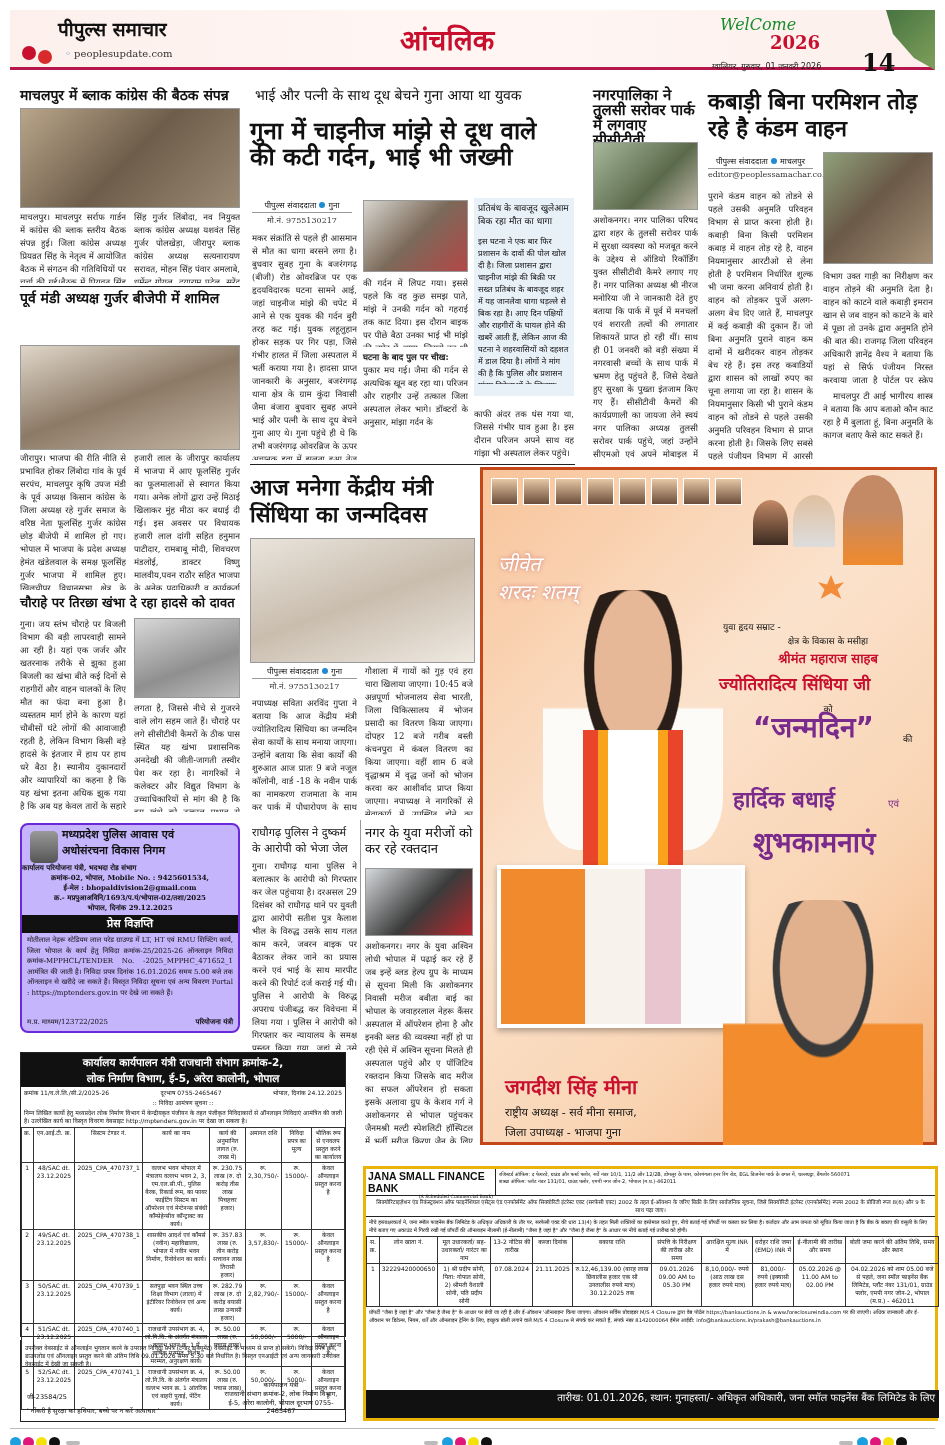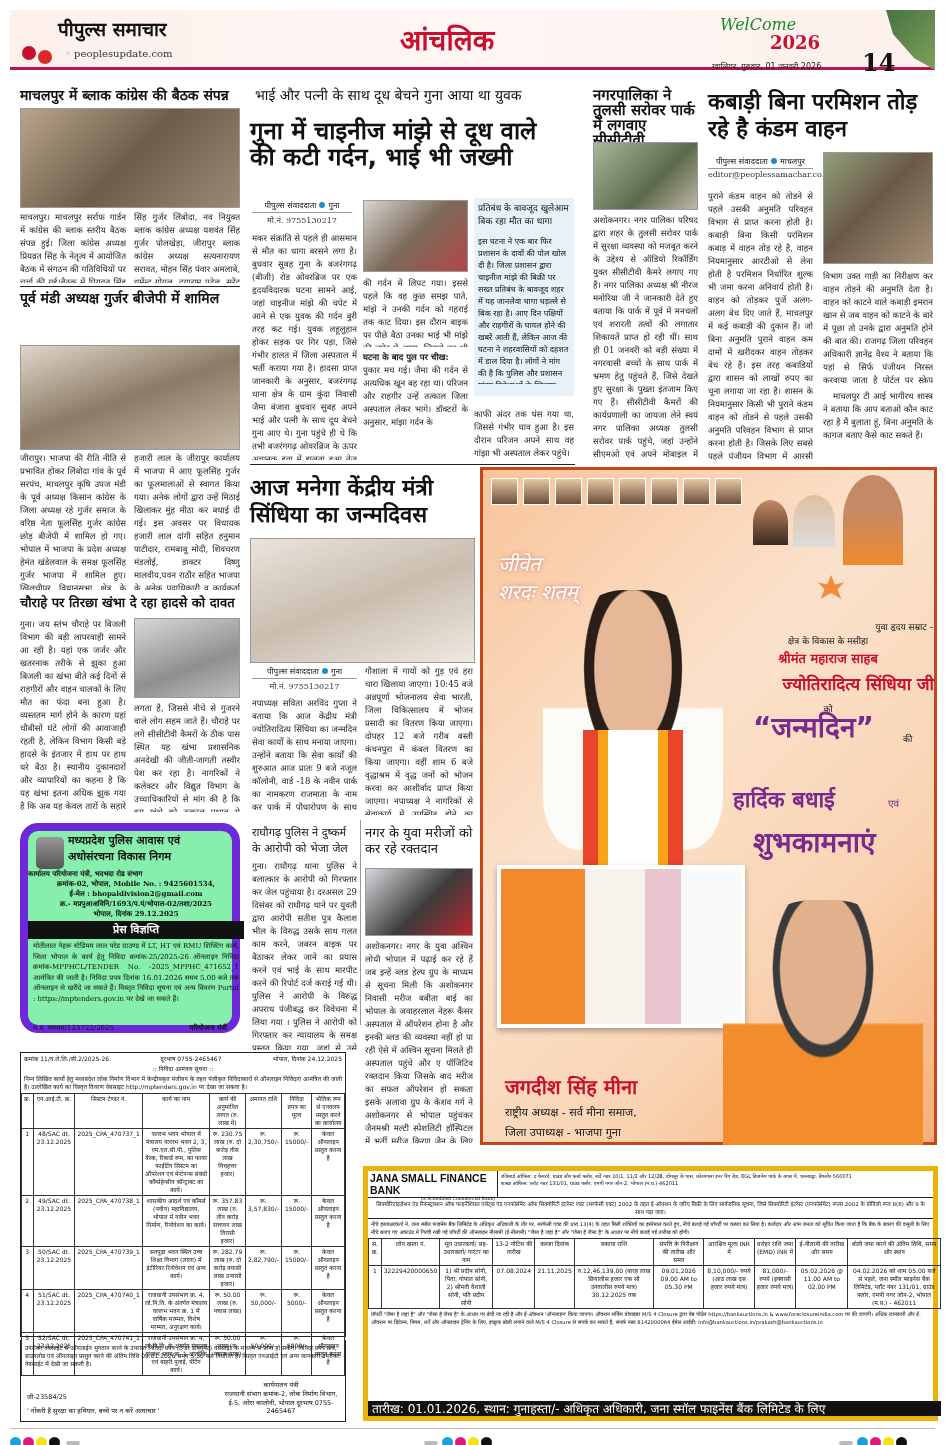--- a/index.html
+++ b/index.html
@@ -21,21 +21,21 @@
 .photo.gray{background:linear-gradient(160deg,#d8d8d8,#8f8f8f 60%,#bfbfbf)}
 .photo.room{background:linear-gradient(160deg,#e9e4dc,#c9bdae 50%,#efe9e1)}
 .byline{font-size:8px;font-family:"DejaVu Sans",sans-serif;text-align:center;border-bottom:1px solid #999;padding-bottom:2px}
 .byline .dot{display:inline-block;width:6px;height:6px;border-radius:50%;background:#1f8bd1;margin:0 3px}
 .mob{font-size:8px;text-align:center;color:#333}
 .rule{background:#222;height:2px}
 .vrule{background:#999;width:1px}
 .sidebar-box{background:#e8f0f8;padding:4px}
 .ad{background:linear-gradient(135deg,#f8c49a 0%,#fbe2cc 40%,#f9d4b3 70%,#f5b07a 100%);border:3px solid #c4471a}
 .thumb{width:27px;height:27px;background:linear-gradient(180deg,#e7c7a5,#6b4e3a);border:1px solid #fff}
-.tender-box{border:8px solid #6d28d9;border-radius:18px;background:#86efac}
+.tender-box{border:2px solid #6d28d9;border-radius:8px;background:#c4b5fd}
 .black-bar{background:#111;color:#fff;text-align:center;font-family:"DejaVu Sans",sans-serif;font-weight:bold}
 table{border-collapse:collapse;font-family:"DejaVu Sans",sans-serif}
 td,th{border:1px solid #333;font-size:6px;padding:1px 2px;text-align:center;vertical-align:top;line-height:8px;font-weight:normal}
 .cmyk{width:11px;height:11px;border-radius:50%;display:inline-block;margin-right:2px}
 .bar{width:14px;height:4px;background:#bbb;display:inline-block;border-radius:2px;margin:0 4px 3px}
 </style>
 </head>
 <body>
 
 <div class="abs header">
@@ -76,20 +76,24 @@
   <div class="abs" style="left:0;top:58px;width:216px;text-align:center;font-size:7px;font-weight:bold">ई-मेल : bhopaldivision2@gmail.com</div>
   <div class="abs" style="left:0;top:68px;width:216px;text-align:center;font-size:7px;font-weight:bold">क्र.- मप्रपुआअविनि/1693/प.यं/भोपाल-02/तशा/2025</div>
   <div class="abs" style="left:0;top:78px;width:216px;text-align:center;font-size:7px;font-weight:bold">भोपाल, दिनांक 29.12.2025</div>
   <div class="abs black-bar" style="left:0;top:90px;width:216px;height:18px;font-size:11px;line-height:18px">प्रेस विज्ञप्ति</div>
   <div class="abs" style="left:5px;top:110px;width:206px;font-size:7px;line-height:10.5px;text-align:justify">मोतीलाल नेहरू स्टेडियम लाल परेड ग्राउण्ड में LT, HT एवं RMU शिफ्टिंग कार्य, जिला भोपाल के कार्य हेतु निविदा क्रमांक-25/2025-26 ऑनलाइन निविदा क्रमांक-MPPHCL/TENDER No. -2025_MPPHC_471652_1 आमंत्रित की जाती है। निविदा प्रपत्र दिनांक 16.01.2026 समय 5.00 बजे तक ऑनलाइन से खरीदे जा सकते हैं। विस्तृत निविदा सूचना एवं अन्य विवरण Portal : https://mptenders.gov.in पर देखे जा सकते हैं।</div>
   <div class="abs" style="left:5px;top:192px;font-size:7px">म.प्र. माध्यम/123722/2025</div>
   <div class="abs" style="right:5px;top:192px;font-size:7px;font-weight:bold">परियोजना यंत्री</div>
 </div>
 
 <div class="abs" style="left:20px;top:1052px;width:326px;height:285px;border:1px solid #222">
+  <div class="black-bar" style="height:34px;font-size:10.5px;line-height:16px;padding-top:1px">
+    <div>कार्यालय कार्यपालन यंत्री राजधानी संभाग क्रमांक-2,</div>
+    <div>लोक निर्माण विभाग, ई-5, अरेरा कालोनी, भोपाल</div>
+  </div>
   <div style="display:flex;justify-content:space-between;font-size:6px;padding:2px 3px;font-family:'DejaVu Sans',sans-serif">
     <span>क्रमांक 11/व.ले.लि./सी.2/2025-26</span>
     <span>दूरभाष 0755-2465467</span>
     <span>भोपाल, दिनांक 24.12.2025</span>
   </div>
   <div style="text-align:center;font-size:6px;font-family:'DejaVu Sans',sans-serif">:: निविदा आमंत्रण सूचना ::</div>
   <div style="font-size:6px;line-height:8px;padding:2px 3px;font-family:'DejaVu Sans',sans-serif">निम्न लिखित कार्यो हेतु मध्यप्रदेश लोक निर्माण विभाग में केन्द्रीयकृत पंजीयन के तहत पंजीकृत निविदाकारों से ऑनलाइन निविदाएं आमंत्रित की जाती है। उल्लेखित कार्य का विस्तृत विवरण वेबसाइट http://mptenders.gov.in पर देखा जा सकता है।</div>
   <table style="width:324px">
     <thead>
         <tr id="pwd-head">
@@ -222,40 +226,40 @@
     <div class="thumb"></div>
     <div class="thumb"></div>
   </div>
   <div class="abs" style="left:270px;top:30px;width:35px;height:45px;border-radius:50% 50% 0 0;background:linear-gradient(180deg,#c48a66,#3b2a20)"></div>
   <div class="abs" style="left:310px;top:25px;width:42px;height:52px;border-radius:50% 50% 0 0;background:linear-gradient(180deg,#e0c0a0,#ddd)"></div>
   <div class="abs" style="left:360px;top:5px;width:60px;height:90px;border-radius:50% 50% 0 0;background:linear-gradient(180deg,#c48a66 40%,#f08a2c)"></div>
   <div class="abs" style="left:335px;top:105px;width:26px;height:24px;background:#f28c3b;clip-path:polygon(50% 0,65% 40%,100% 30%,75% 60%,90% 100%,50% 75%,10% 100%,25% 60%,0 30%,35% 40%)"></div>
   <div class="abs" style="left:15px;top:80px;width:80px;font-size:20px;line-height:28px;color:#fff;font-family:'DejaVu Serif',serif;font-style:italic;text-shadow:0 0 4px #c77">जीवेत शरदः शतम्</div>
   <div class="abs" style="left:60px;top:120px;width:180px;height:260px;border-radius:45% 45% 20% 20%;background:radial-gradient(ellipse at 50% 30%,#e7b897 0 30%,#2a1e18 31% 38%,transparent 39%),linear-gradient(180deg,transparent 45%,#fdfbf7 46%)"></div>
   <div class="abs" style="left:100px;top:260px;width:100px;height:140px;background:linear-gradient(90deg,#e8452b 0 15%,#f9a21b 15% 25%,#fff 25% 75%,#f9a21b 75% 85%,#e8452b 85%)"></div>
-  <div class="abs" style="left:240px;top:150px;width:210px;text-align:right;font-size:9px;font-family:'DejaVu Sans',sans-serif">युवा हृदय सम्राट -</div>
+  <div class="abs" style="left:240px;top:150px;width:210px;text-align:left;font-size:9px;font-family:'DejaVu Sans',sans-serif">युवा हृदय सम्राट -</div>
   <div class="abs" style="left:240px;top:164px;width:210px;text-align:center;font-size:9px;font-family:'DejaVu Sans',sans-serif">क्षेत्र के विकास के मसीहा</div>
   <div class="abs hl" style="left:240px;top:182px;width:210px;text-align:center;font-size:13px;color:#c8102e">श्रीमंत महाराज साहब</div>
-  <div class="abs hl" style="left:236px;top:205px;width:215px;text-align:right;font-size:17px;color:#c8102e">ज्योतिरादित्य सिंधिया जी</div>
+  <div class="abs hl" style="left:236px;top:205px;width:215px;text-align:left;font-size:17px;color:#c8102e">ज्योतिरादित्य सिंधिया जी</div>
   <div class="abs" style="left:240px;top:232px;width:210px;text-align:center;font-size:9px">को</div>
   <div class="abs hl" style="left:270px;top:243px;font-size:28px;color:#7a2a8c">“जन्मदिन”</div>
   <div class="abs" style="left:420px;top:262px;font-size:9px">की</div>
   <div class="abs hl" style="left:250px;top:318px;font-size:22px;color:#7a2a8c">हार्दिक बधाई</div>
   <div class="abs" style="left:405px;top:326px;font-size:10px;color:#7a2a8c">एवं</div>
   <div class="abs hl" style="left:270px;top:358px;font-size:28px;color:#7a2a8c">शुभकामनाएं</div>
   <div class="abs" style="left:14px;top:395px;width:248px;height:163px;background:#fff;padding:4px;box-shadow:0 3px 6px rgba(0,0,0,.3)">
     <div style="width:100%;height:100%;background:linear-gradient(90deg,#f08a2c 0 35%,#f7f3ec 35% 60%,#e9c6cf 60% 75%,#fafafa 75%)"></div>
   </div>
   <div class="abs" style="left:240px;top:430px;width:200px;height:245px;border-radius:45% 45% 0 0;background:radial-gradient(ellipse at 50% 28%,#e1b08c 0 30%,#3a3a3a 31% 35%,transparent 36%),linear-gradient(180deg,transparent 50%,#f28c2c 51%)"></div>
   <div class="abs hl" style="left:22px;top:606px;font-size:20px;color:#c8102e">जगदीश सिंह मीना</div>
   <div class="abs" style="left:22px;top:634px;font-size:11px;font-family:'DejaVu Sans',sans-serif">राष्ट्रीय अध्यक्ष - सर्व मीना समाज,</div>
   <div class="abs" style="left:22px;top:654px;font-size:11px;font-family:'DejaVu Sans',sans-serif">जिला उपाध्यक्ष - भाजपा गुना</div>
 </div>
 
-<div class="abs" style="left:363px;top:1166px;width:575px;height:255px;border:5px solid #eab308">
+<div class="abs" style="left:363px;top:1166px;width:575px;height:255px;border:3px solid #eab308">
   <div style="display:flex;border-bottom:1px solid #222;height:27px">
     <div style="width:130px;border-right:1px solid #222;padding:1px 2px">
       <div style="font-family:'Liberation Sans',sans-serif;font-weight:bold;font-size:10.5px">JANA SMALL FINANCE BANK</div>
       <div style="font-size:4.5px;text-align:right">(A Scheduled Commercial Bank)</div>
     </div>
     <div style="flex:1;font-size:5px;line-height:7px;padding:2px 3px;font-family:'DejaVu Sans',sans-serif">
       <div>रजिस्टर्ड ऑफिस: द फेयरवे, ग्राउंड और फर्स्ट फ्लोर, सर्वे नंबर 10/1, 11/2 और 12/2B, डोमलूर के पास, कोरमंगला इनर रिंग रोड, EGL बिजनेस पार्क के बगल में, चल्लघट्टा, बैंगलोर-560071</div>
       <div>शाखा ऑफिस: प्लॉट नंबर 131/01, ग्राउंड फ्लोर, एमपी नगर जोन-2, भोपाल (म.प्र.)-462011</div>
     </div>
   </div>
@@ -287,21 +291,21 @@
           <td>रु.12,46,139.00 (बारह लाख छियालीस हजार एक सौ उनतालीस रुपये मात्र) 30.12.2025 तक</td>
           <td>09.01.2026 09.00 AM to 05.30 PM</td>
           <td>8,10,000/- रुपये (आठ लाख दस हजार रुपये मात्र)</td>
           <td>81,000/- रुपये (इक्यासी हजार रुपये मात्र)</td>
           <td>05.02.2026 @ 11.00 AM to 02.00 PM</td>
           <td>04.02.2026 को शाम 05.00 बजे से पहले, जना स्मॉल फाइनेंस बैंक लिमिटेड, प्लॉट नंबर 131/01, ग्राउंड फ्लोर, एमपी नगर जोन-2, भोपाल (म.प्र.) - 462011</td>
         </tr>
       </tbody>
   </table>
   <div style="font-size:5.2px;line-height:7.5px;padding:2px 3px;height:58px;overflow:hidden;font-family:'DejaVu Sans',sans-serif">प्रॉपर्टी "जैसा है जहां है" और "जैसा है जैसा है" के आधार पर बेची जा रही है और ई-ऑक्शन 'ऑनलाइन' किया जाएगा। ऑक्शन सर्विस प्रोवाइडर M/S 4 Closure द्वारा वेब पोर्टल https://bankauctions.in &amp; www.foreclosureindia.com पर की जाएगी। अधिक जानकारी और ई-ऑक्शन पर डिटेल्स, नियम, शर्तें और ऑनलाइन ट्रेनिंग के लिए, इच्छुक बोली लगाने वाले M/S 4 Closure से संपर्क कर सकते हैं, संपर्क नंबर 8142000064 ईमेल आईडी: info@bankauctions.in/prakash@bankauctions.in</div>
-  <div class="abs" style="left:0;bottom:0;width:573px;height:15px;background:#111;color:#fff;font-size:12px;line-height:16px;padding:0 4px;display:flex;justify-content:flex-start;font-family:'DejaVu Sans',sans-serif">
+  <div class="abs" style="left:0;bottom:0;width:573px;height:28px;background:#111;color:#fff;font-size:10px;line-height:16px;padding:0 4px;display:flex;justify-content:flex-end;font-family:'DejaVu Sans',sans-serif">
     <span>तारीख: 01.01.2026, स्थान: गुना</span>
     <span>हस्ता/- अधिकृत अधिकारी, जना स्मॉल फाइनेंस बैंक लिमिटेड के लिए</span>
   </div>
 </div>
 
 <div class="abs" style="left:10px;top:1428px;width:925px;height:1px;background:#bbb"></div>
 <div class="abs" style="left:10px;top:1433px" id="cmyk-left"><span class="cmyk" style="background: rgb(26, 159, 224);"></span><span class="cmyk" style="background: rgb(224, 23, 122);"></span><span class="cmyk" style="background: rgb(245, 226, 12);"></span><span class="cmyk" style="background: rgb(17, 17, 17);"></span><span class="bar"></span></div>
 <div class="abs" style="left:420px;top:1433px" id="cmyk-center"><span class="bar"></span><span class="cmyk" style="background: rgb(26, 159, 224);"></span><span class="cmyk" style="background: rgb(224, 23, 122);"></span><span class="cmyk" style="background: rgb(245, 226, 12);"></span><span class="cmyk" style="background: rgb(17, 17, 17);"></span></div>
 <div class="abs" style="left:835px;top:1433px" id="cmyk-right"><span class="bar"></span><span class="cmyk" style="background: rgb(26, 159, 224);"></span><span class="cmyk" style="background: rgb(224, 23, 122);"></span><span class="cmyk" style="background: rgb(245, 226, 12);"></span><span class="cmyk" style="background: rgb(17, 17, 17);"></span></div>
 

